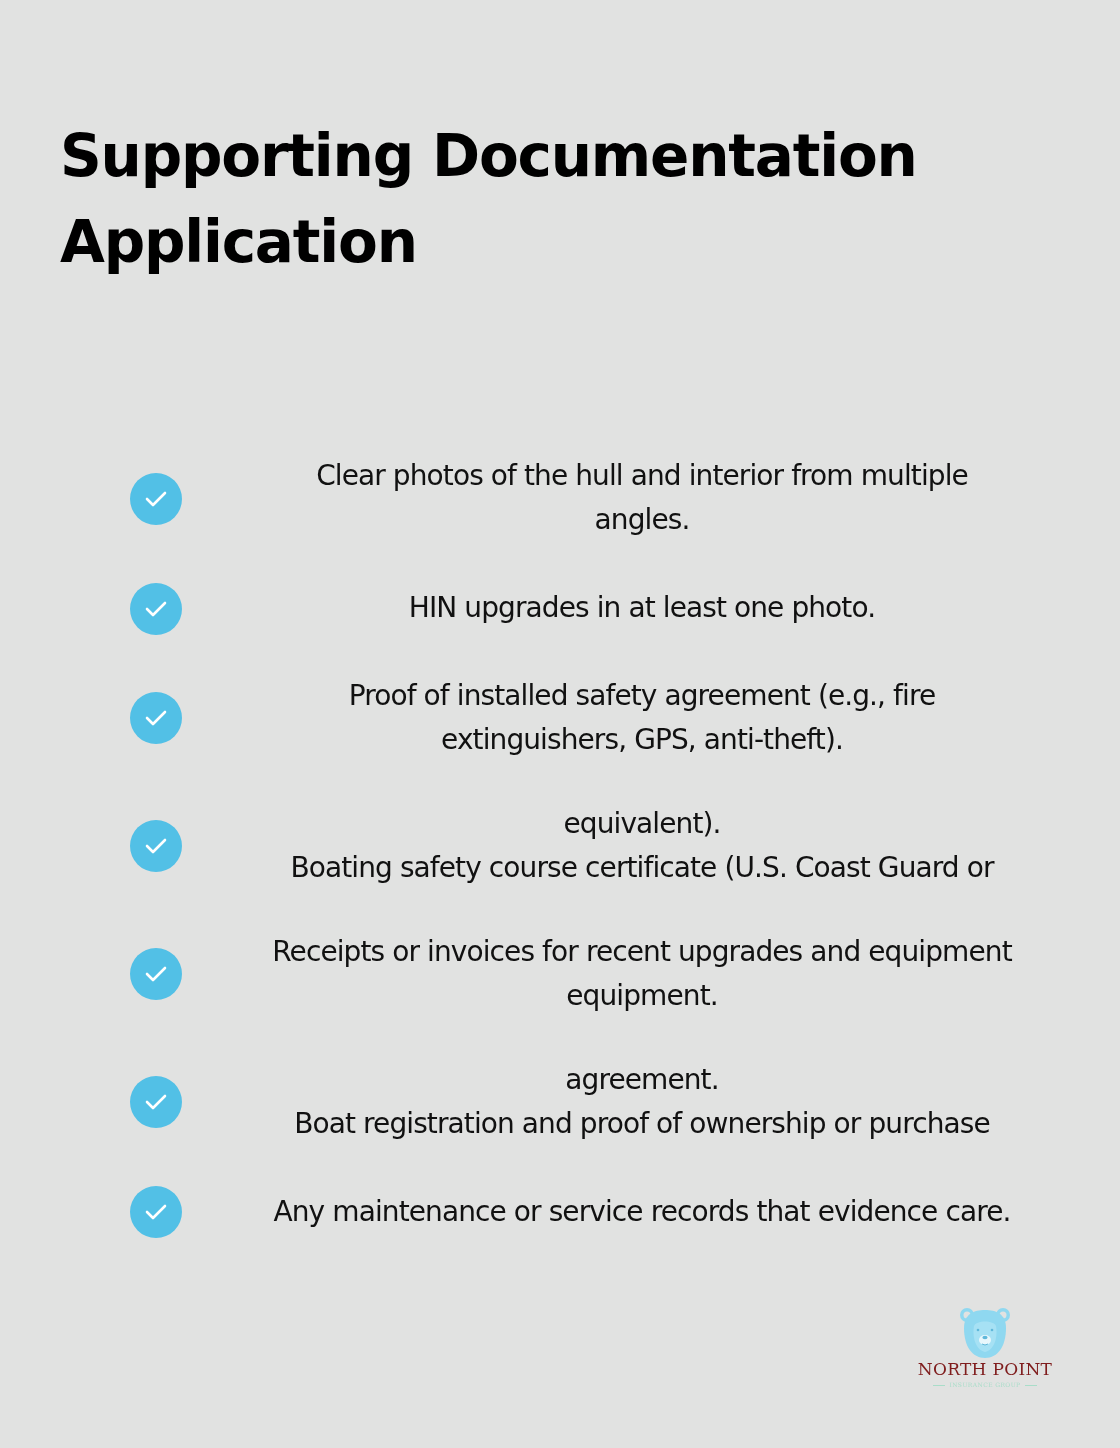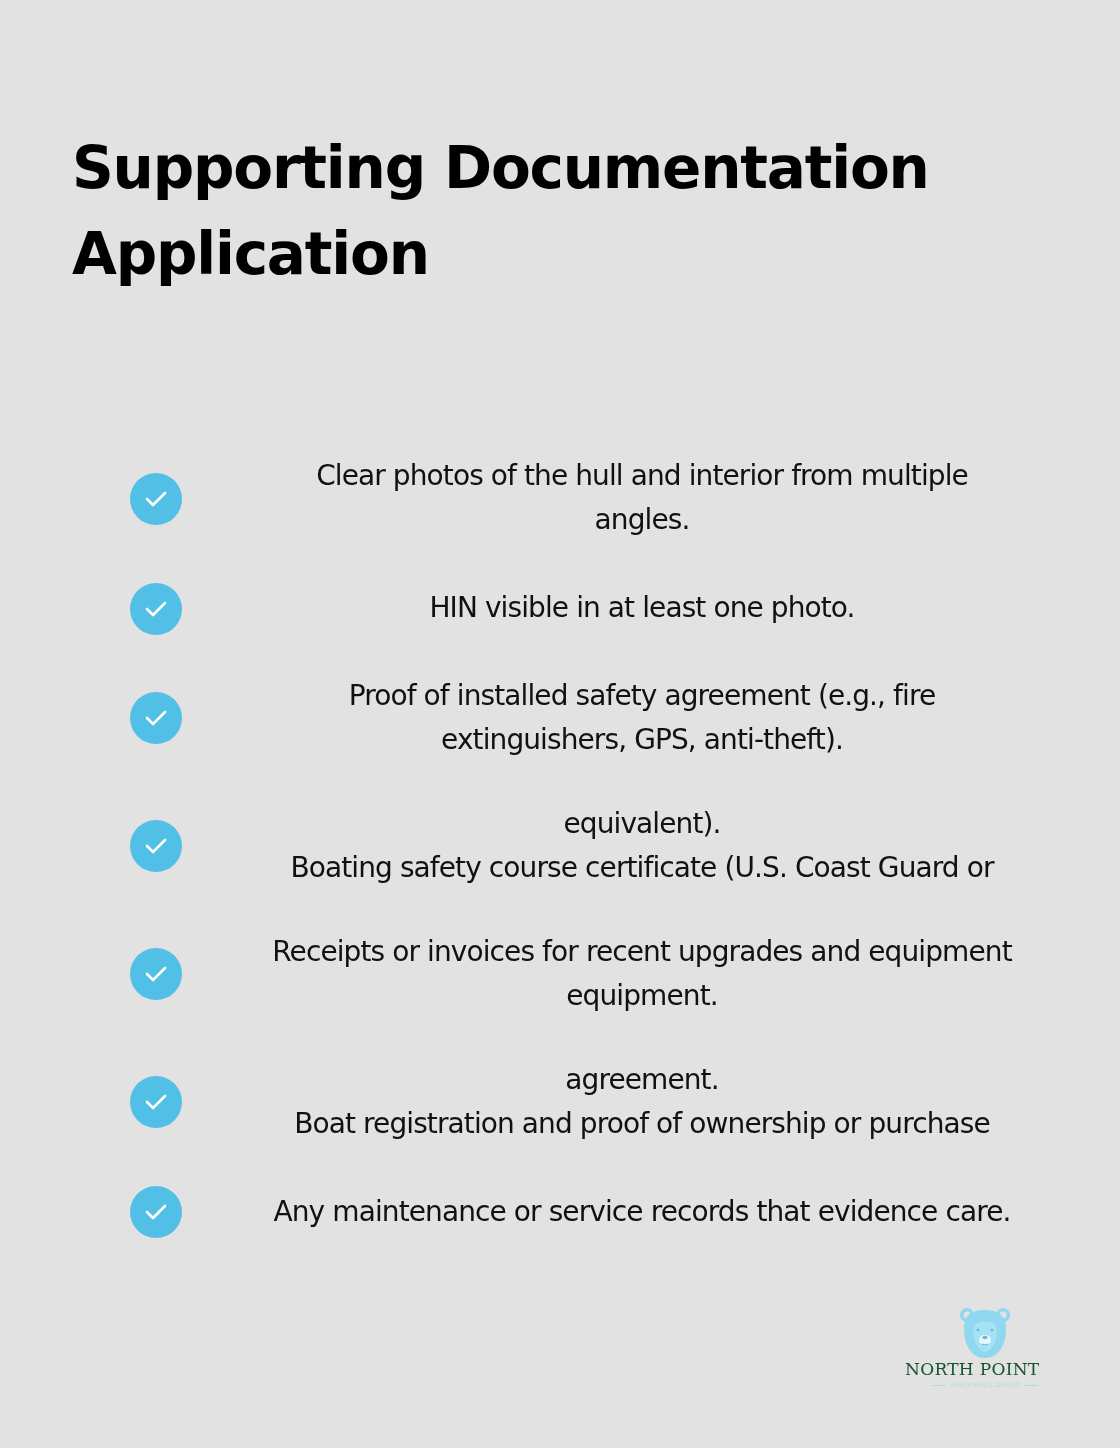--- a/index.html
+++ b/index.html
@@ -13,21 +13,21 @@
       position: relative;
       overflow: hidden;
       font-family: "DejaVu Sans", "Liberation Sans", sans-serif;
       color: #000;
     }
     .title {
       position: absolute;
       left: 60px;
       top: 113px;
       width: 1000px;
-      margin: 12px;
+      margin: 0;
       font-family: "DejaVu Sans", sans-serif;
       font-weight: bold;
       font-size: 58px;
       line-height: 86px;
       letter-spacing: -1.2px;
       color: #000;
     }
     .title span { display: block; white-space: nowrap; }
 
     .checklist {
@@ -83,25 +83,25 @@
       left: 53px;
       top: 4px;
       width: 54px;
       height: 56px;
     }
     .logo-name {
       position: absolute;
       left: 0;
       top: 57px;
       width: 160px;
-      text-align: left;
+      text-align: center;
       font-family: "DejaVu Serif", serif;
       font-size: 17px;
       line-height: 20px;
-      color: #14532d;
+      color: #7f1d1d;
       letter-spacing: 0.3px;
       white-space: nowrap;
     }
     .logo-sub {
       position: absolute;
       left: 0;
       top: 79px;
       width: 160px;
       text-align: center;
       font-family: "DejaVu Serif", serif;
@@ -143,21 +143,21 @@
     </div>
   </li>
 
   <li class="item" style="top:586px;">
     <div class="check" style="top:-3px;">
       <svg viewBox="0 0 24 20">
           <polyline points="3,10 9,16 21,4" fill="none" stroke="#fff" stroke-width="2.6" stroke-linecap="round" stroke-linejoin="round"></polyline>
         </svg>
     </div>
     <div class="item-text">
-      <span>HIN visible in at least one photo.</span>
+      <span>HIN upgrades in at least one photo.</span>
     </div>
   </li>
 
   <li class="item" style="top:674px;">
     <div class="check" style="top:18px;">
       <svg viewBox="0 0 24 20">
           <polyline points="3,10 9,16 21,4" fill="none" stroke="#fff" stroke-width="2.6" stroke-linecap="round" stroke-linejoin="round"></polyline>
         </svg>
     </div>
     <div class="item-text">

